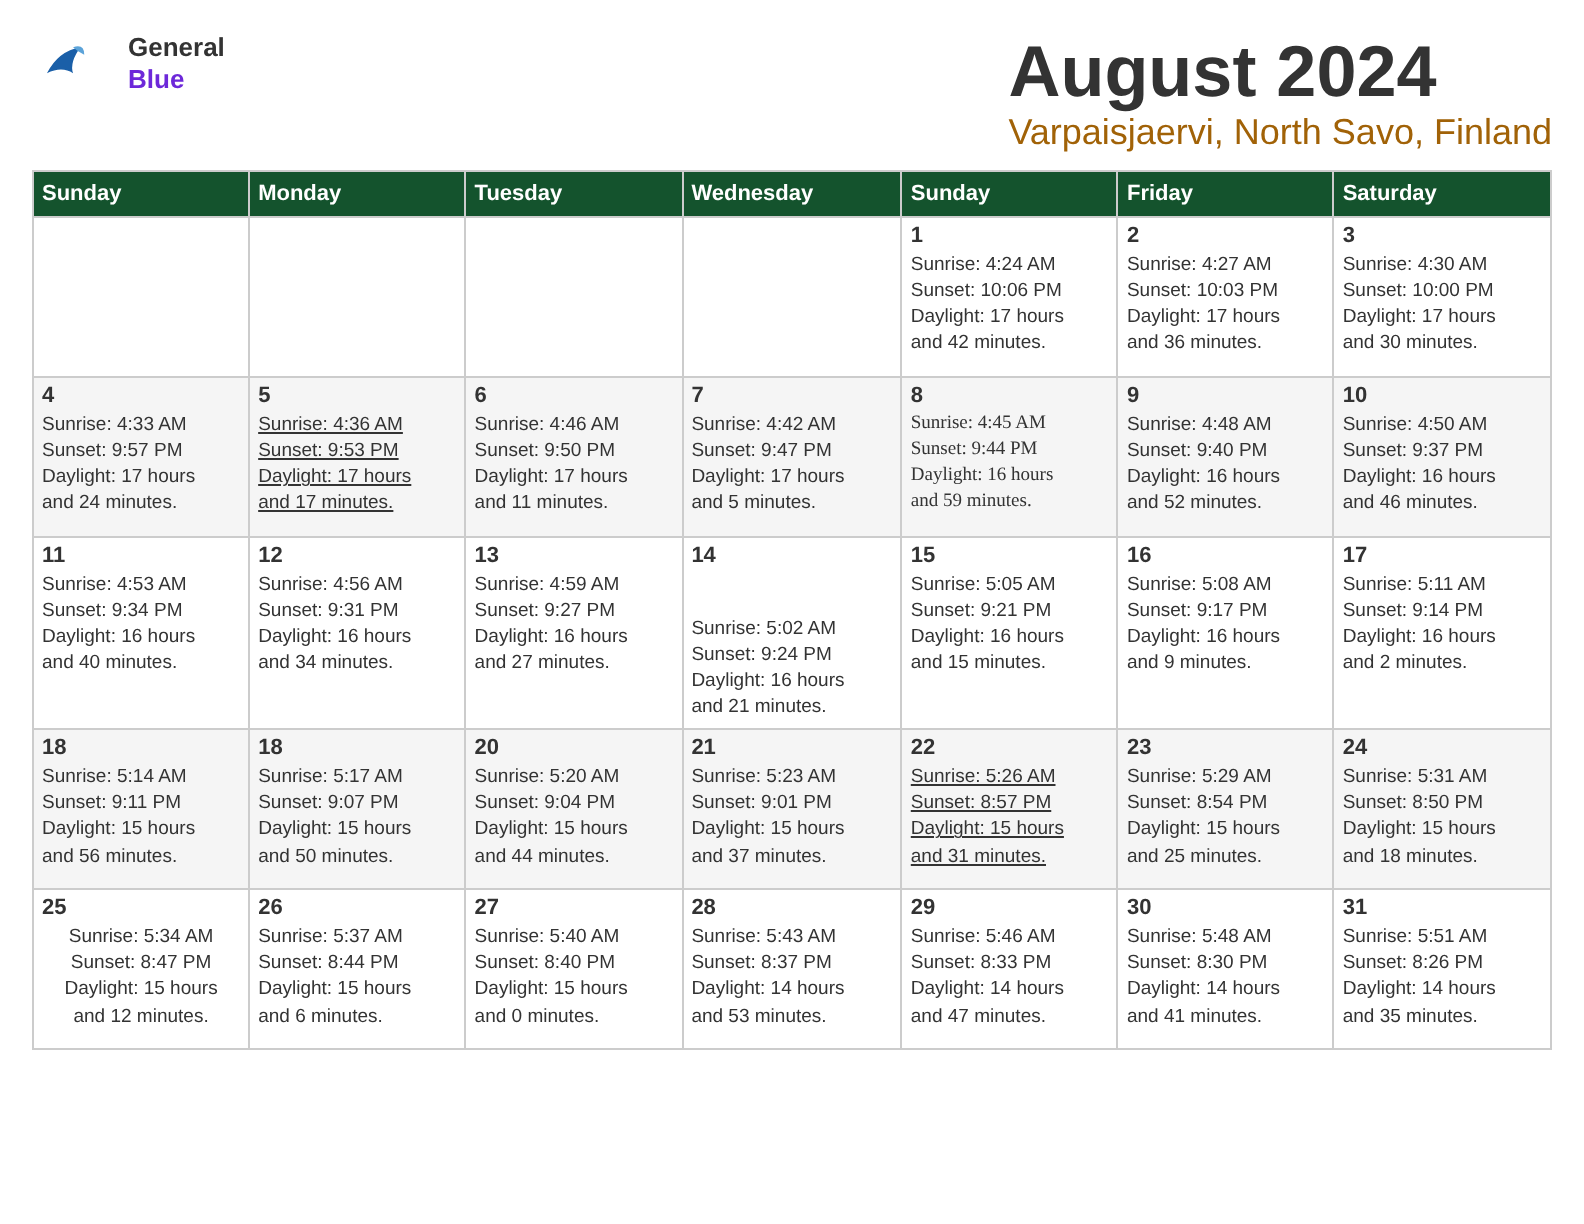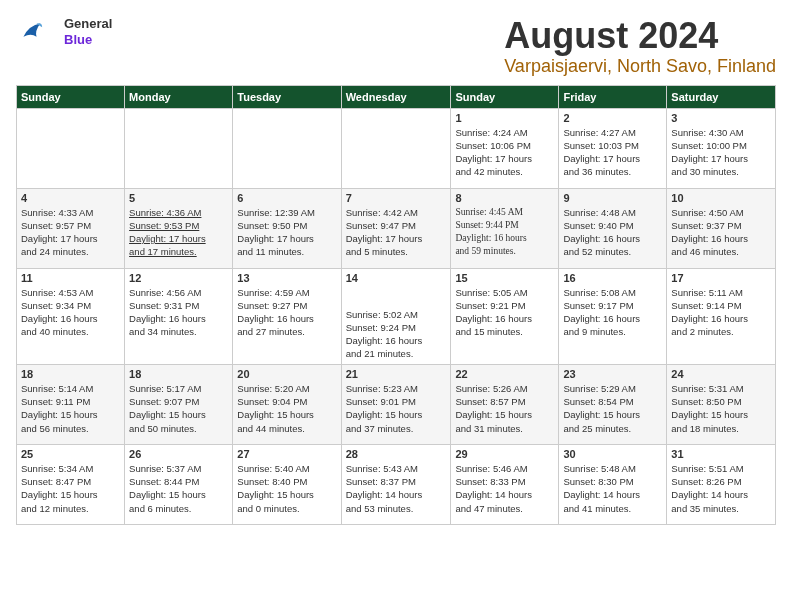--- a/index.html
+++ b/index.html
@@ -158,21 +158,21 @@
         </td>
         <td>
           <span class="day-num">5</span>
           <div class="day-info" style="white-space: pre-line; text-decoration: underline;">Sunrise: 4:36 AM
 Sunset: 9:53 PM
 Daylight: 17 hours
 and 17 minutes.</div>
         </td>
         <td>
           <span class="day-num">6</span>
-          <div class="day-info" style="white-space: pre-line;">Sunrise: 12:39 AM
+          <div class="day-info" style="white-space: pre-line;">Sunrise: 4:46 AM
 Sunset: 9:50 PM
 Daylight: 17 hours
 and 11 minutes.</div>
         </td>
         <td>
           <span class="day-num">7</span>
           <div class="day-info" style="white-space: pre-line;">Sunrise: 4:42 AM
 Sunset: 9:47 PM
 Daylight: 17 hours
 and 5 minutes.</div>
@@ -274,21 +274,21 @@
         </td>
         <td>
           <span class="day-num">21</span>
           <div class="day-info" style="white-space: pre-line;">Sunrise: 5:23 AM
 Sunset: 9:01 PM
 Daylight: 15 hours
 and 37 minutes.</div>
         </td>
         <td>
           <span class="day-num">22</span>
-          <div class="day-info" style="white-space: pre-line;">Sunrise: 5:26 AM
+          <div class="day-info" style="white-space: pre-line; text-decoration: underline;">Sunrise: 5:26 AM
 Sunset: 8:57 PM
 Daylight: 15 hours
 and 31 minutes.</div>
         </td>
         <td>
           <span class="day-num">23</span>
           <div class="day-info" style="white-space: pre-line;">Sunrise: 5:29 AM
 Sunset: 8:54 PM
 Daylight: 15 hours
 and 25 minutes.</div>
@@ -297,21 +297,21 @@
           <span class="day-num">24</span>
           <div class="day-info" style="white-space: pre-line;">Sunrise: 5:31 AM
 Sunset: 8:50 PM
 Daylight: 15 hours
 and 18 minutes.</div>
         </td>
       </tr>
       <tr>
         <td>
           <span class="day-num">25</span>
-          <div class="day-info" style="white-space: pre-line;">Sunrise: 5:34 AM
+          <div class="day-info" style="white-space: pre-line; text-align: center;">Sunrise: 5:34 AM
 Sunset: 8:47 PM
 Daylight: 15 hours
 and 12 minutes.</div>
         </td>
         <td>
           <span class="day-num">26</span>
           <div class="day-info" style="white-space: pre-line;">Sunrise: 5:37 AM
 Sunset: 8:44 PM
 Daylight: 15 hours
 and 6 minutes.</div>

